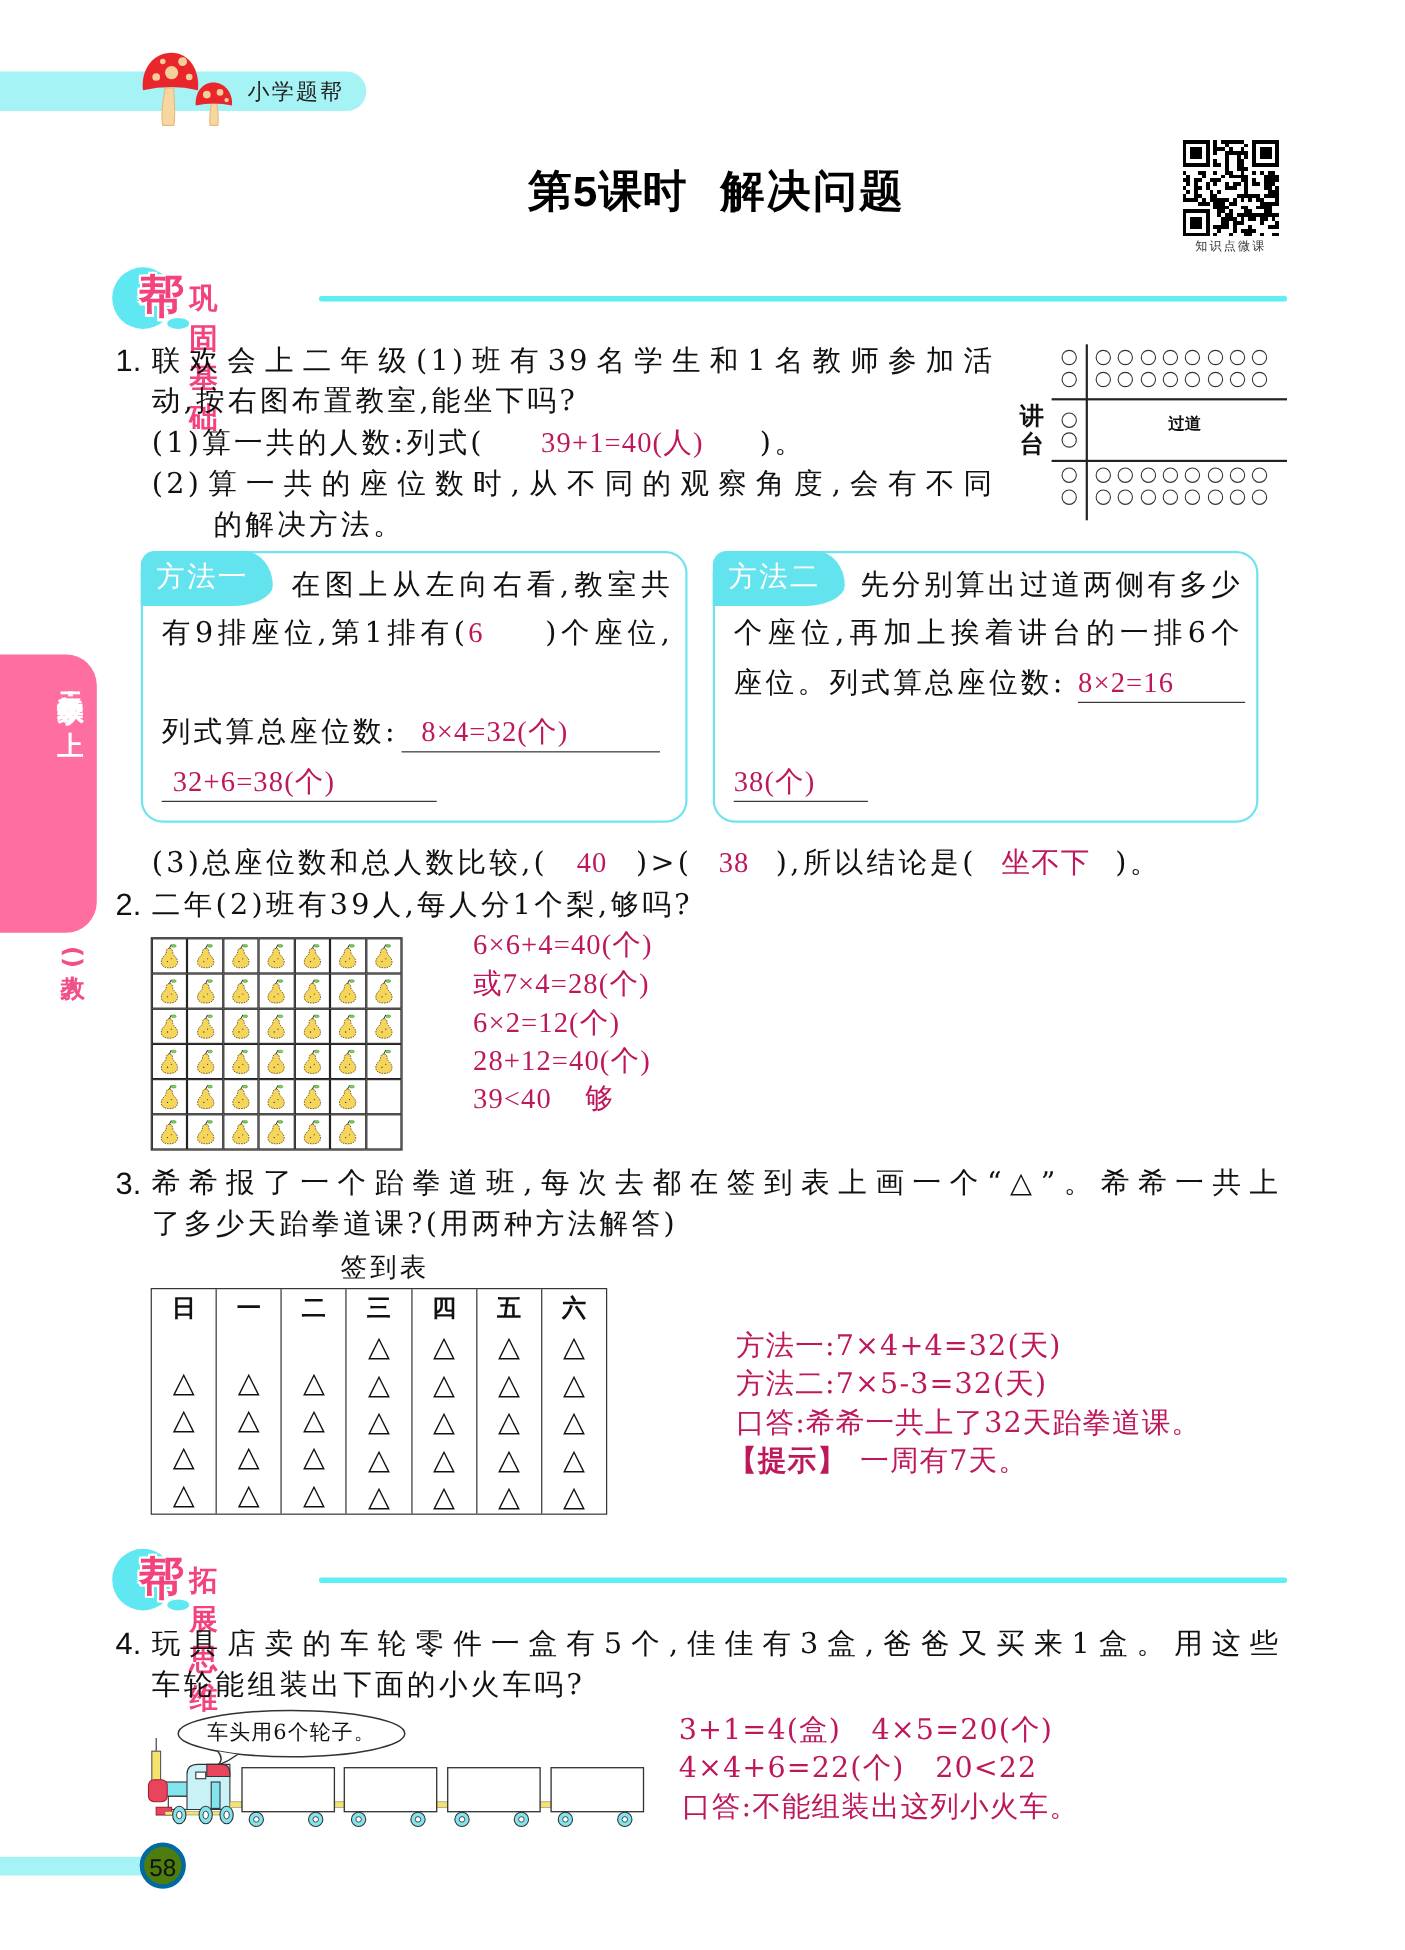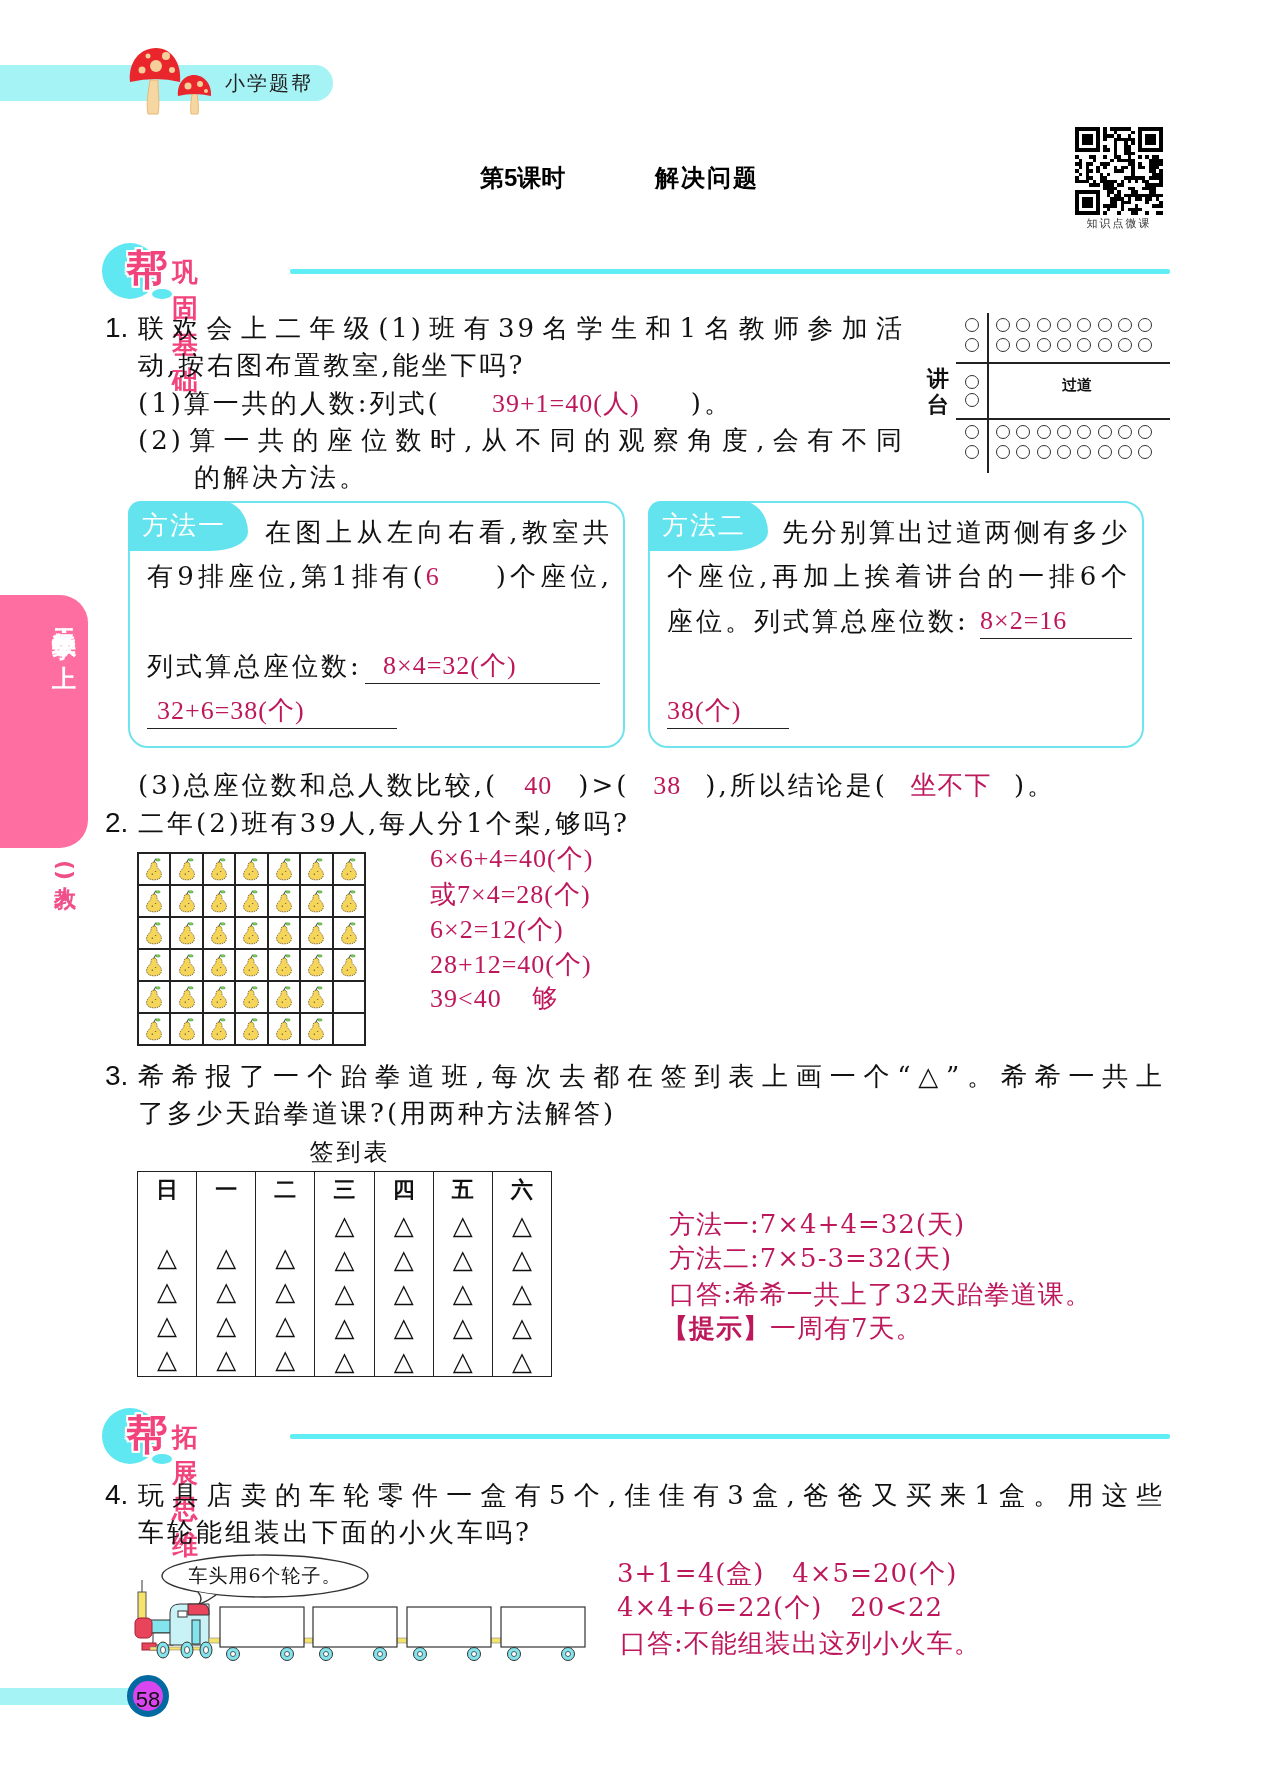--- a/index.html
+++ b/index.html
@@ -9,21 +9,21 @@
 .ln{position:absolute;height:36px;line-height:36px;font-size:26px;white-space:nowrap;letter-spacing:3px}
 .just{text-align:justify;text-align-last:justify;white-space:normal;overflow:hidden}
 .ans{color:#be185d;font-family:"Liberation Serif",serif;letter-spacing:1px}
 .qnum{font-family:"Liberation Sans",sans-serif;font-size:28px;letter-spacing:0}
 .slot{display:inline-block;text-align:center}
 
 #top-band{left:0;top:65px;width:333px;height:36px;background:#a6f3f6;border-radius:0 18px 18px 0}
 #brand{left:225px;top:68px;height:30px;line-height:30px;font-size:20px;font-family:"DejaVu Sans",sans-serif;letter-spacing:2px;color:#222}
 #mushrooms{left:126px;top:42px}
 
-.title{top:158px;height:40px;line-height:40px;font-size:24px;font-weight:bold;font-family:Liberation Sans, sans-serif;color:#000}
+.title{top:158px;height:40px;line-height:40px;font-size:40px;font-weight:bold;font-family:Liberation Mono, monospace;color:#000}
 #qr{left:1074px;top:127px}
 #qr-label{left:1064px;top:216px;width:110px;text-align:center;font-size:11px;letter-spacing:2px;color:#333}
 
 .sec-blob{width:56px;height:56px;border-radius:50%;background:#5fe7f2}
 .sec-tail{width:20px;height:10px;border-radius:50%;background:#5fe7f2}
 .sec-badge{font-size:42px;font-weight:bold;font-family:"DejaVu Sans",sans-serif;color:#f2437d;height:48px;line-height:48px;
   text-shadow:2px 0 #fff,-2px 0 #fff,0 2px #fff,0 -2px #fff,2px 2px #fff,-2px -2px #fff,2px -2px #fff,-2px 2px #fff}
 .sec-label{font-size:26px;font-weight:bold;font-family:"DejaVu Sans",sans-serif;color:#f2437d;height:36px;line-height:36px;letter-spacing:1px}
 .sec-line{height:5px;background:#5eeef3;border-radius:2px}
 
@@ -51,21 +51,21 @@
 .tcol:last-child{border-right:none}
 .thead{height:36px;line-height:36px;text-align:center;font-size:22px;font-weight:bold;font-family:"DejaVu Sans",sans-serif}
 .tcell{height:34px;line-height:34px;text-align:center;font-size:26px;font-family:"DejaVu Sans",sans-serif}
 
 .hint-label{font-family:"DejaVu Sans",sans-serif;font-weight:bold}
 
 #train{left:120px;top:1545px}
 #bubble-text{left:170px;top:1562px;width:190px;text-align:center;font-size:19px;height:26px;line-height:26px;letter-spacing:1px}
 
 #foot-band{left:0;top:1688px;width:130px;height:17px;background:#a6f3f6}
-#page-num{left:127px;top:1675px;width:42px;height:42px;border:6px solid #0369a1;border-radius:50%;background:#d946ef;text-align:center;line-height:38px;font-size:22px;font-family:"Liberation Sans",sans-serif;color:#111}
+#page-num{left:127px;top:1675px;width:42px;height:42px;border:4px solid #0369a1;border-radius:50%;background:#4d7c0f;text-align:center;line-height:38px;font-size:22px;font-family:"Liberation Sans",sans-serif;color:#111}
 </style>
 </head>
 <body>
 
 <div id="top-band" class="abs"></div>
 <svg id="mushrooms" class="abs" width="92" height="76" viewBox="0 0 92 76">
   <path d="M24 38 C22 52 20 62 22 72 L32 72 C34 62 32 50 32 38 Z" fill="#f6d7a2" stroke="#e8b878" stroke-width="1"></path>
   <path d="M4 40 C2 20 14 6 30 6 C46 6 56 22 54 40 Q30 34 4 40 Z" fill="#e8262b"></path>
   <circle cx="30" cy="24" r="6" fill="#f5cf9a"></circle>
     <circle cx="40" cy="14" r="4" fill="#f5cf9a"></circle>
@@ -682,21 +682,21 @@
       <div class="tcell">△</div>
       <div class="tcell">△</div>
       <div class="tcell">△</div>
       <div class="tcell">△</div>
     </div>
   </div>
 <div class="ln ans" style="left:669px;top:1206px;font-family:'DejaVu Serif',serif">方法一:7×4+4=32(天)</div>
 <div class="ln ans" style="left:669px;top:1240px;font-family:'DejaVu Serif',serif">方法二:7×5-3=32(天)</div>
 <div class="ln ans" style="left:669px;top:1276px;font-family:'DejaVu Serif',serif">口答:希希一共上了32天跆拳道课。</div>
 <div class="ln ans" style="left:662px;top:1310px;font-family:'DejaVu Serif',serif">
-  <span class="hint-label">【提示】</span><span style="margin-left:0">一周有7天。</span>
+  <span class="hint-label">【提示】</span><span style="margin-left:12px">一周有7天。</span>
 </div>
 
 <div class="abs" style="left:0;top:0">
   <div class="abs sec-blob" style="left:102px;top:1408px"></div>
   <div class="abs sec-tail" style="left:152px;top:1454px"></div>
   <div class="abs sec-badge" style="left:126px;top:1411px">帮</div>
   <div class="abs sec-label" style="left:172px;top:1419px">拓展思维</div>
   <div class="abs sec-line" style="left:290px;top:1434px;width:880px"></div>
 </div>
 

